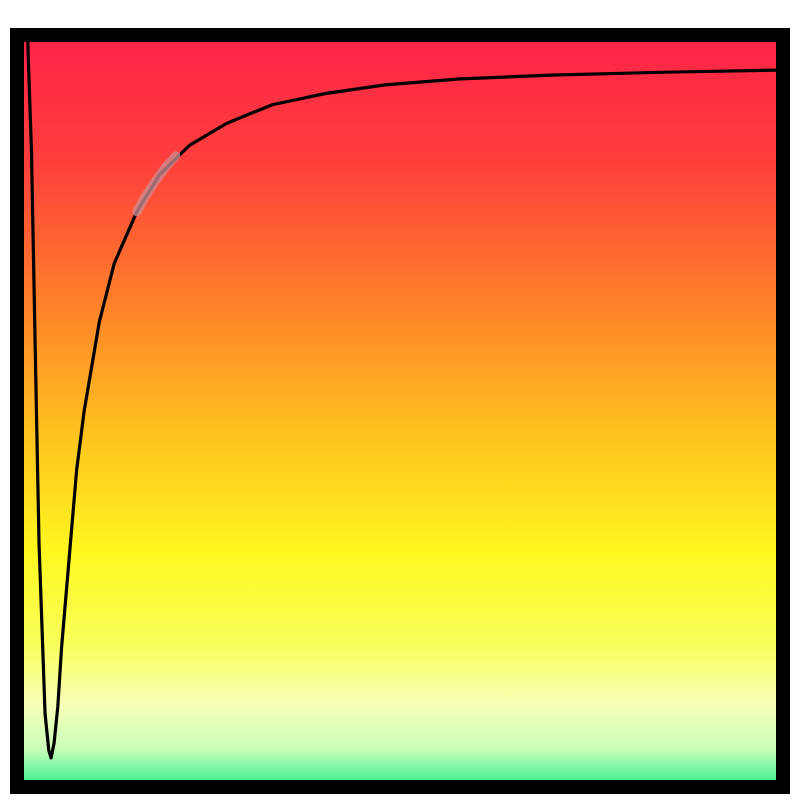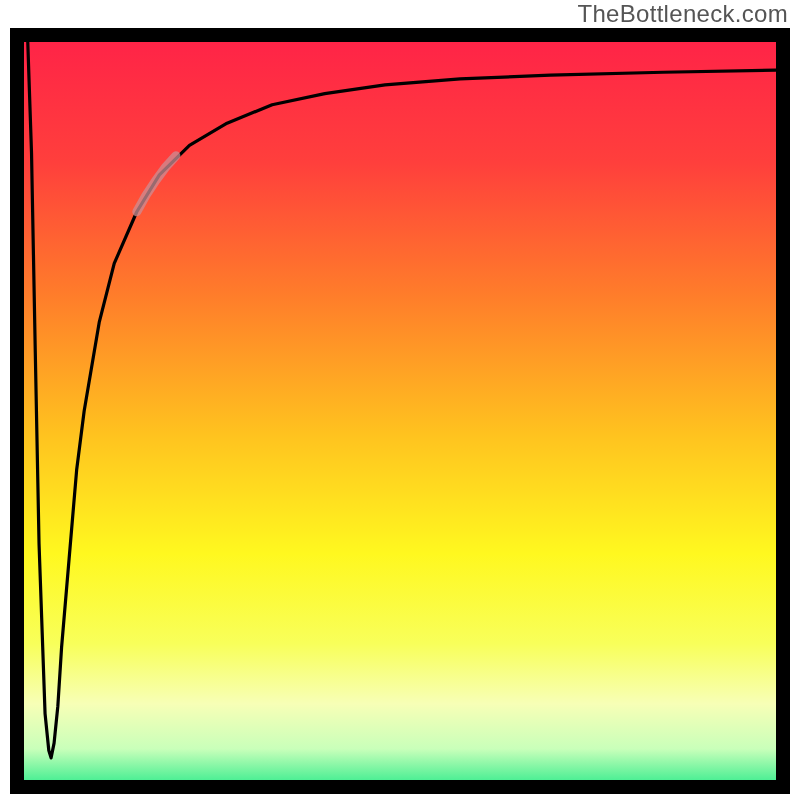--- a/index.html
+++ b/index.html
@@ -43,21 +43,20 @@
     position: absolute;
     inset: 0;
     width: 100%;
     height: 100%;
   }
 </style>
 </head>
 <body>
 
 <div class="frame">
-  <div class="watermark">TheBottleneck.com</div>
 
   <div class="chart-outer">
     <svg class="gradient-bg" viewBox="0 0 100 100" preserveAspectRatio="none">
       <defs>
         <linearGradient id="bgGrad" x1="0" y1="0" x2="0" y2="1">
             <stop offset="0.0%" stop-color="#FF2447"></stop>
             <stop offset="16.0%" stop-color="#FF3F3C"></stop>
             <stop offset="34.0%" stop-color="#FF7E2A"></stop>
             <stop offset="52.0%" stop-color="#FFC21F"></stop>
             <stop offset="68.0%" stop-color="#FFF81F"></stop>

